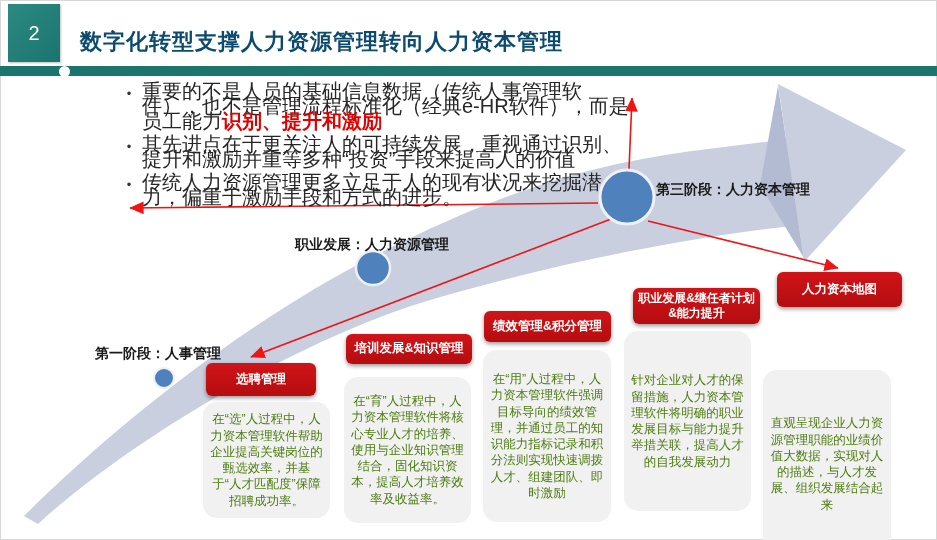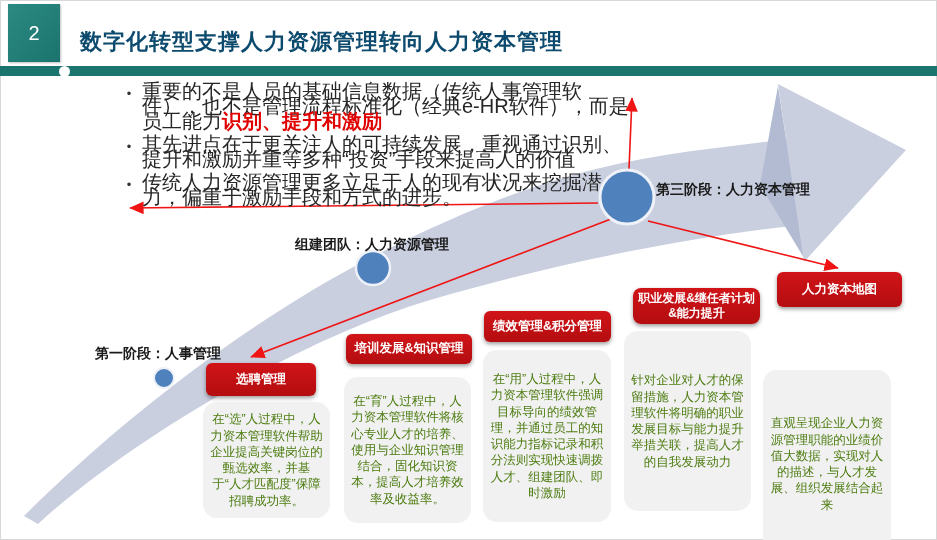--- a/index.html
+++ b/index.html
@@ -46,21 +46,21 @@
     color:#4d7c0f;font-size:12.5px;line-height:1.3;text-align:center;
     display:flex;align-items:center;justify-content:center;
     padding:8px 6px;box-sizing:border-box;
   }
   #hdr1{left:206px;top:363px;width:110px;height:33px;}
   #bod1{left:203px;top:402px;width:127px;height:116px;}
   #hdr2{left:346px;top:334px;width:126px;height:30px;border-radius:6px;}
   #bod2{left:344px;top:377px;width:127px;height:146px;}
   #hdr3{left:484px;top:311px;width:127px;height:31px;}
   #bod3{left:483px;top:350px;width:128px;height:172px;}
-  #hdr4{left:633px;top:288px;width:127px;height:36px;font-size:12px;border-radius:8px;}
+  #hdr4{left:633px;top:288px;width:127px;height:36px;font-size:12px;}
   #bod4{left:624px;top:331px;width:127px;height:180px;}
   #hdr5{left:777px;top:272px;width:125px;height:35px;}
   #bod5{left:763px;top:322px;width:128px;height:188px;margin-top:48px;}
 </style>
 </head>
 <body>
 
 <div id="slide">
 
   <div class="num-box">
@@ -109,21 +109,21 @@
       <span class="bullet-dot">•</span>
       <span class="bullet-text"><span>其先进点在于更关注人的可持续发展，重视通过识别、提升和激励并重等多种“投资”手段来提高人的价值</span><span class="hl"></span></span>
     </div>
     <div class="bullet-row">
       <span class="bullet-dot">•</span>
       <span class="bullet-text"><span>传统人力资源管理更多立足于人的现有状况来挖掘潜力，偏重于激励手段和方式的进步。</span><span class="hl"></span></span>
     </div>
   </div>
 
   <div id="stage1" class="stage-label">第一阶段：人事管理</div>
-  <div id="stage2" class="stage-label">组建团队：人力资源管理</div>
+  <div id="stage2" class="stage-label">职业发展：人力资源管理</div>
   <div id="stage3" class="stage-label">第三阶段：人力资本管理</div>
 
   <div id="hdr1" class="mod-header">选聘管理</div>
   <div id="bod1" class="mod-body">在“选”人过程中，人力资本管理软件帮助企业提高关键岗位的甄选效率，并基于“人才匹配度”保障招聘成功率。</div>
 
   <div id="hdr2" class="mod-header">培训发展&amp;知识管理</div>
   <div id="bod2" class="mod-body">在“育”人过程中，人力资本管理软件将核心专业人才的培养、使用与企业知识管理结合，固化知识资本，提高人才培养效率及收益率。</div>
 
   <div id="hdr3" class="mod-header">绩效管理&amp;积分管理</div>
   <div id="bod3" class="mod-body">在“用”人过程中，人力资本管理软件强调目标导向的绩效管理，并通过员工的知识能力指标记录和积分法则实现快速调拨人才、组建团队、即时激励</div>

